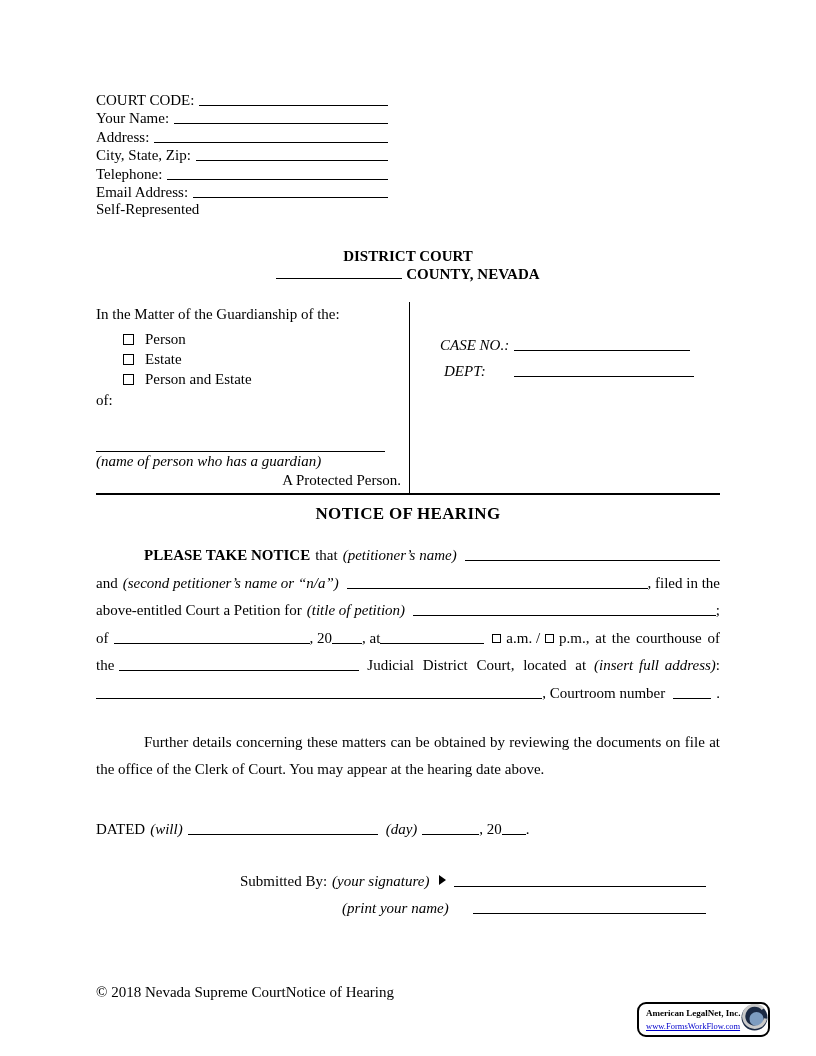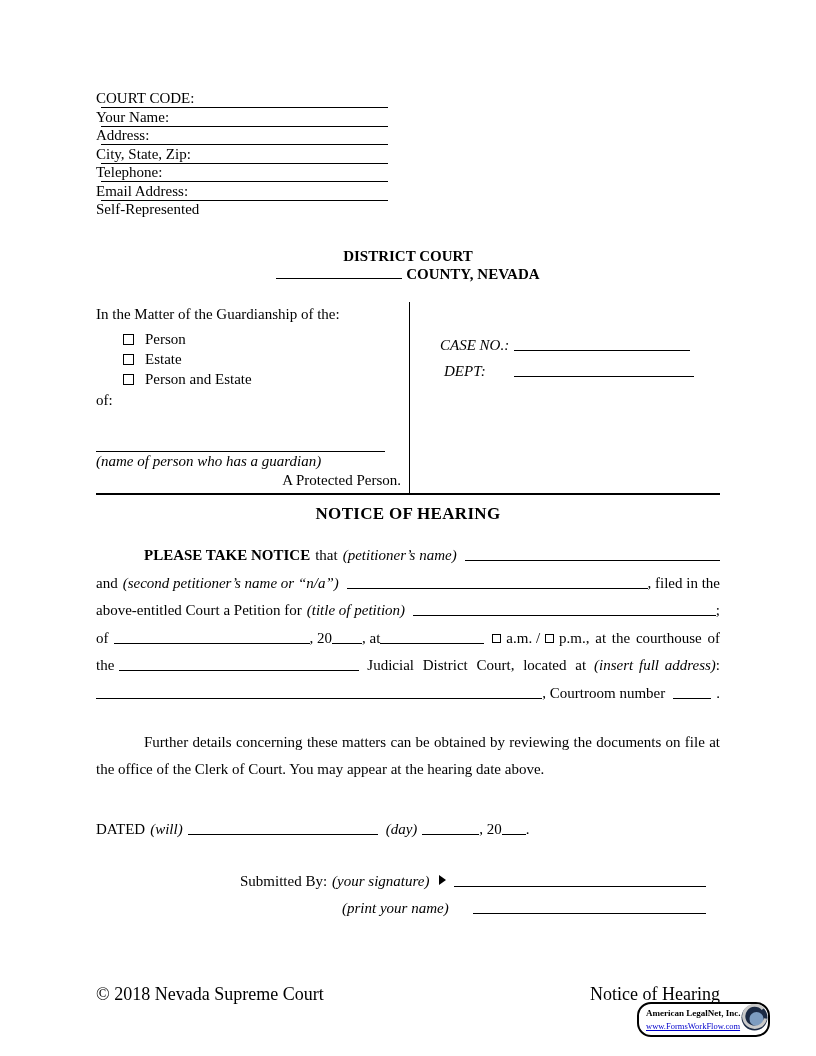--- a/index.html
+++ b/index.html
@@ -4,21 +4,21 @@
 <title>Notice of Hearing</title>
 <style>
   * { box-sizing: border-box; }
   html,body { margin:0; padding:0; background:#ffffff; }
   .page {
     width:816px; height:1056px; background:#fff; position:relative;
     font-family:"Liberation Serif", serif; font-size:15px; color:#000;
     padding:90px 96px 0 96px; overflow:hidden;
   }
   
-  .lh-row { display:flex; width:292px; height:18.5px;flex-direction:column; }
+  .lh-row { display:flex; align-items:flex-end; width:292px; height:18.5px; }
   .lh-row .fill, .fill { flex:1; border-bottom:1px solid #000; margin-bottom:3px; margin-left:5px; }
   .lh-plain { height:18.5px; }
   
   .court-header { text-align:center; margin-top:27px; font-weight:bold; line-height:18.5px; }
   .blank-inline { display:inline-block; border-bottom:1px solid #000; }
   
   .caption { display:flex; margin-top:18px; border-bottom:2px solid #000; }
   .cap-left { width:314px; border-right:1px solid #000; padding:3px 0 3px 0; }
   .cap-right { flex:1; padding-left:30px; padding-top:33px; }
   .cap-intro { line-height:19px; margin-bottom:7px; }
@@ -46,23 +46,23 @@
   
   .dated { margin-top:27px; }
   .sub-line { display:flex; align-items:flex-end; height:27.5px; margin-right:14px; }
   .sub1 { margin-top:24px; }
   .spacer144 { width:144px; flex:none; }
   .spacer246 { width:246px; flex:none; }
   .arrow { width:0; height:0; border-top:5px solid transparent; border-bottom:5px solid transparent;
            border-left:7px solid #000; margin:0 8px 5px 10px; flex:none; }
   
   .footer-row { position:absolute; left:96px; right:96px; top:984px;
-                display:flex; justify-content:space-between; font-size:18px; }
+                display:flex; font-size:15px; }
   .badge { position:absolute; top:1002px; right:46px; width:133px; height:35px;
-           border:2px solid #000; border-radius:14px; background:#fff;
+           border:2px solid #000; border-radius:9px; background:#fff;
            display:flex; align-items:center; padding:2px 3px 2px 7px; }
   .badge-txt { flex:1; line-height:11px; }
   .badge-co { font-size:9px; font-weight:bold; white-space:nowrap; }
   .badge-url { font-size:8.5px; color:#0000cc; text-decoration:underline; white-space:nowrap; cursor:pointer; }
   .badge-logo { flex:none; margin-left:1px; }
 </style>
 </head>
 <body>
 
 <div class="page">

